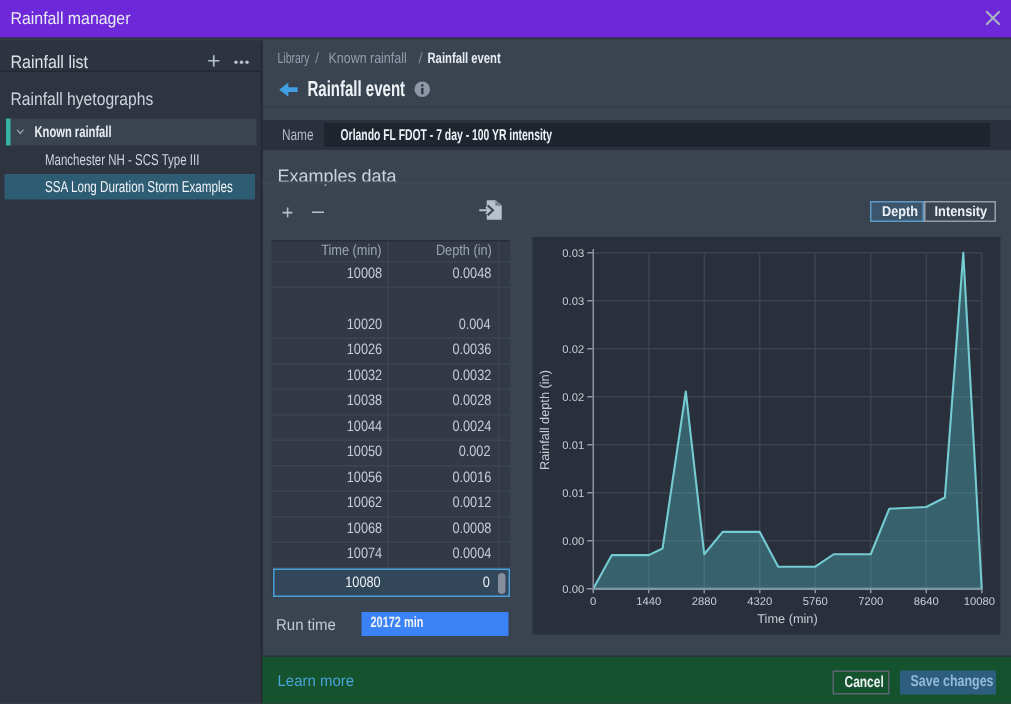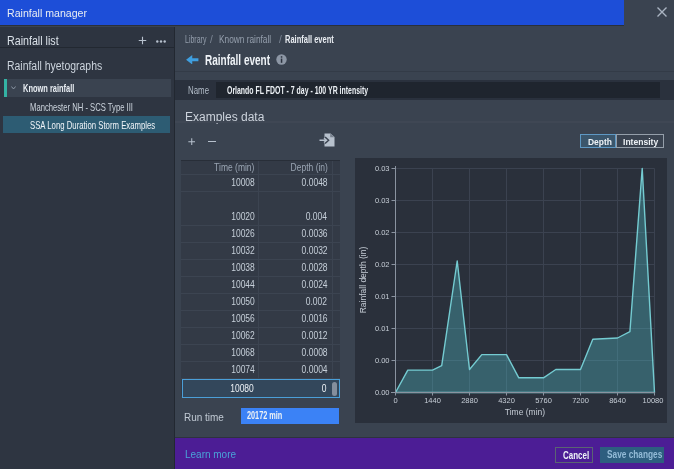--- a/index.html
+++ b/index.html
@@ -1,18 +1,18 @@
 <!DOCTYPE html>
 <html><head>
 <meta charset="utf-8">
 <style>
 * { margin:0; padding:0; box-sizing:border-box; }
 html,body { width:674px; height:469px; overflow:hidden; background:#3a4350; font-family:"Liberation Sans", sans-serif; }
 .cx { transform-origin:0 50%; white-space:nowrap; position:absolute; }
-#topbar { position:absolute; left:0; top:0; width:624px; height:26px; background:#1d4ed8; border-bottom:1px solid #2a303a; }
+#topbar { position:absolute; left:0; top:0; width:674px; height:26px; background:#6d28d9; border-bottom:1px solid #2a303a; }
 #tbtitle { left:7px; top:6.5px; font-size:11.5px; color:#e9edf2; transform:scaleX(0.92); }
 #closeX { position:absolute; left:656px; top:6px; width:12px; height:12px; }
 #sidebar { position:absolute; left:0; top:27px; width:175px; height:442px; background:#2e3541; border-right:1px solid #222831; }
 #sbhead { position:absolute; left:0; top:0; width:174px; height:21px; background:#2d3440; border-bottom:1px solid #222831; }
 #sbheadt { left:7px; top:6.5px; font-size:12px; color:#dbe2e9; transform:scaleX(0.89); }
 #sbplus { position:absolute; left:138px; top:9px; width:9px; height:9px; }
 #sbdots { position:absolute; left:156px; top:13px; width:10px; height:3px; }
 #hyeto { left:7px; top:32px; font-size:12px; color:#ccd4dd; transform:scaleX(0.87); }
 #known { position:absolute; left:3.5px; top:52px; width:167.5px; height:18px; background:#3a4350; border-left:3.5px solid #34b3a4; }
 #knownt { left:16px; top:3px; font-size:10.5px; font-weight:bold; color:#e9eef3; transform:scaleX(0.71); }
@@ -47,21 +47,21 @@
 #vline1 { position:absolute; left:77px; top:0; width:1px; height:235px; background:#3c4451; }
 #vline2 { position:absolute; left:150.5px; top:0; width:1px; height:235px; background:#3c4451; }
 #selrow { position:absolute; left:0.5px; top:217.5px; width:158px; height:19px; background:#33475b; border:1px solid #4b9fd8; }
 #selrow .c1 { color:#eef2f6; line-height:17px; }
 #selrow .c2 { color:#eef2f6; line-height:17px; }
 #tthumb { position:absolute; left:151px; top:221px; width:5px; height:14px; background:#848e9c; border-radius:2.5px; }
 #runlbl { left:184px; top:411px; font-size:10.5px; color:#c2cbd5; transform:scaleX(0.95); }
 #runval { position:absolute; left:241px; top:408px; width:97.5px; height:15.5px; background:#3b82f6; }
 #runvalt { left:6px; top:2px; font-size:10px; font-weight:bold; color:#eef2f6; transform:scaleX(0.73); }
 #chartbox { position:absolute; left:355px; top:158px; width:312px; height:265px; background:#2a303b; }
-#footer { position:absolute; left:175px; top:437px; width:499px; height:32px; background:#4c1d95; border-top:1px solid #2d333e; }
+#footer { position:absolute; left:175px; top:437px; width:499px; height:32px; background:#14532d; border-top:1px solid #2d333e; }
 #learn { left:10px; top:10px; font-size:10.5px; color:#4aa3d8; transform:scaleX(0.95); }
 #btnCancel { position:absolute; left:380px; top:9px; width:38px; height:16px; border:1px solid #5a6472; }
 #btnCancel .cx { left:6.5px; top:1px; font-size:10.5px; font-weight:bold; color:#eef2f6; transform:scaleX(0.76); }
 #btnSave { position:absolute; left:425px; top:9px; width:64px; height:16px; background:#2d5e7f; }
 #btnSave .cx { left:7px; top:1px; font-size:10.5px; font-weight:bold; color:#93bbd7; transform:scaleX(0.79); }
 </style>
 </head>
 <body>
 <div id="topbar">
     <div class="cx" id="tbtitle">Rainfall manager</div>

